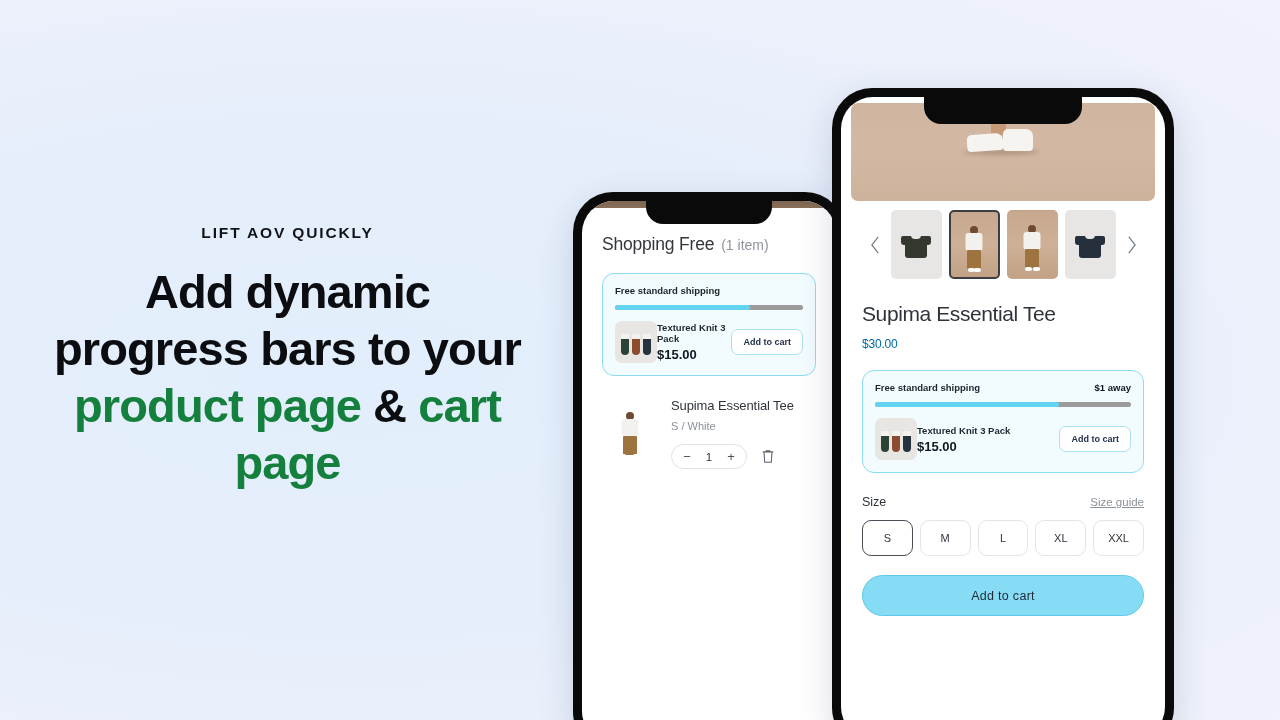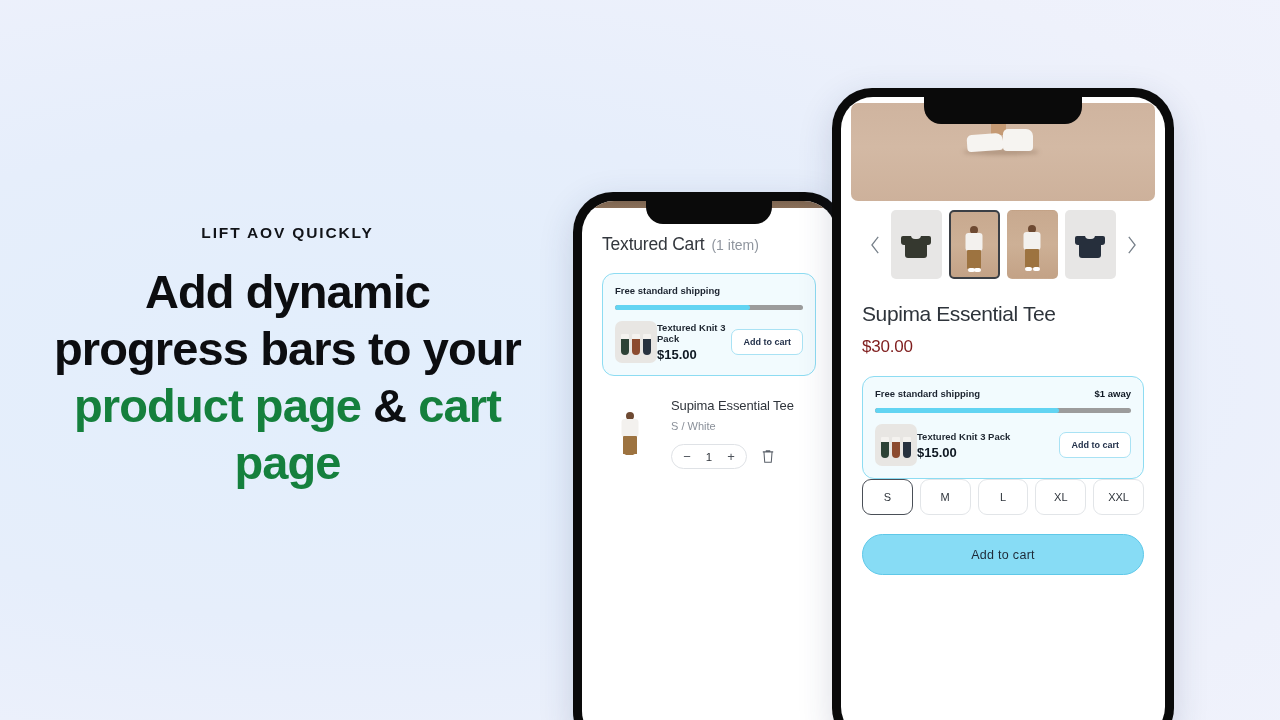--- a/index.html
+++ b/index.html
@@ -206,21 +206,21 @@
   .tee.navy  .body, .tee.navy  .sl-l, .tee.navy  .sl-r { background: #262f3c; }
   .mini-model { position: absolute; inset: 0; }
   .mm-head { position: absolute; left: 50%; transform: translateX(-50%); top: 14px; width: 8px; height: 8px; border-radius: 50%; background: #6e4a32; }
   .mm-shirt{ position: absolute; left: 50%; transform: translateX(-50%); top: 21px; width: 17px; height: 18px; background: #f3f1ee; border-radius: 3px; }
   .mm-pants{ position: absolute; left: 50%; transform: translateX(-50%); top: 38px; width: 14px; height: 19px; background: #9d7340; border-radius: 1px; }
   .mm-shoe { position: absolute; top: 56px; width: 7px; height: 4px; background: #fff; border-radius: 2px; }
   .mm-shoe.l { left: 17px; } .mm-shoe.r { right: 17px; }
 
   .p-body { padding: 8px 21px 0 21px; }
   .p-title { font-size: 21px; color: #2e343b; letter-spacing: -.4px; margin: 9px 0 11px 0; }
-  .p-price { font-size: 17px; color: #7f1d1d; letter-spacing: -.2px; margin-bottom: 19px; }
+  .p-price { font-size: 12px; color: #0369a1; letter-spacing: -.2px; margin-bottom: 19px; }
 
   .size-row {
     display: flex; align-items: baseline; justify-content: space-between;
     margin: 22px 0 11px 0;
   }
   .size-label { font-size: 12.5px; color: #2d333a; }
   .size-guide { font-size: 11.5px; color: #8b9199; text-decoration: underline; cursor: pointer; }
   .sizes { display: flex; gap: 7px; }
   .size-chip {
     flex: 1; height: 36px; border-radius: 9px;
@@ -247,21 +247,21 @@
   <h1 class="headline"><span>Add dynamic progress bars to your </span><span class="accent">product page</span><span> &amp; </span><span class="accent">cart page</span></h1>
 </div>
 
 <div class="phone" id="phone-cart">
   <div class="screen">
     <div class="cart-topstrip"></div>
     <div class="notch"></div>
 
     <div class="cart-body">
       <div class="cart-title-row">
-        <div class="cart-title">Textured Cart</div>
+        <div class="cart-title">Shopping Free</div>
         <div class="cart-count">(1 item)</div>
       </div>
 
       <div class="progress-card">
         <div class="pc-head">
           <span class="pc-label">Free standard shipping</span>
         </div>
         <div class="pbar">
           <i id="cart-fill" style="width: 72%;"></i>
         </div>
@@ -410,20 +410,24 @@
               </div>
           </div>
           <div class="pc-info">
             <div class="pc-name">Textured Knit 3 Pack</div>
             <div class="pc-price">$15.00</div>
           </div>
           <button class="pc-btn">Add to cart</button>
         </div>
       </div>
 
+      <div class="size-row">
+        <span class="size-label">Size</span>
+        <span class="size-guide">Size guide</span>
+      </div>
       <div class="sizes">
         <button class="size-chip active">S</button>
         <button class="size-chip">M</button>
         <button class="size-chip">L</button>
         <button class="size-chip">XL</button>
         <button class="size-chip">XXL</button>
       </div>
 
       <button class="atc">Add to cart</button>
     </div>

